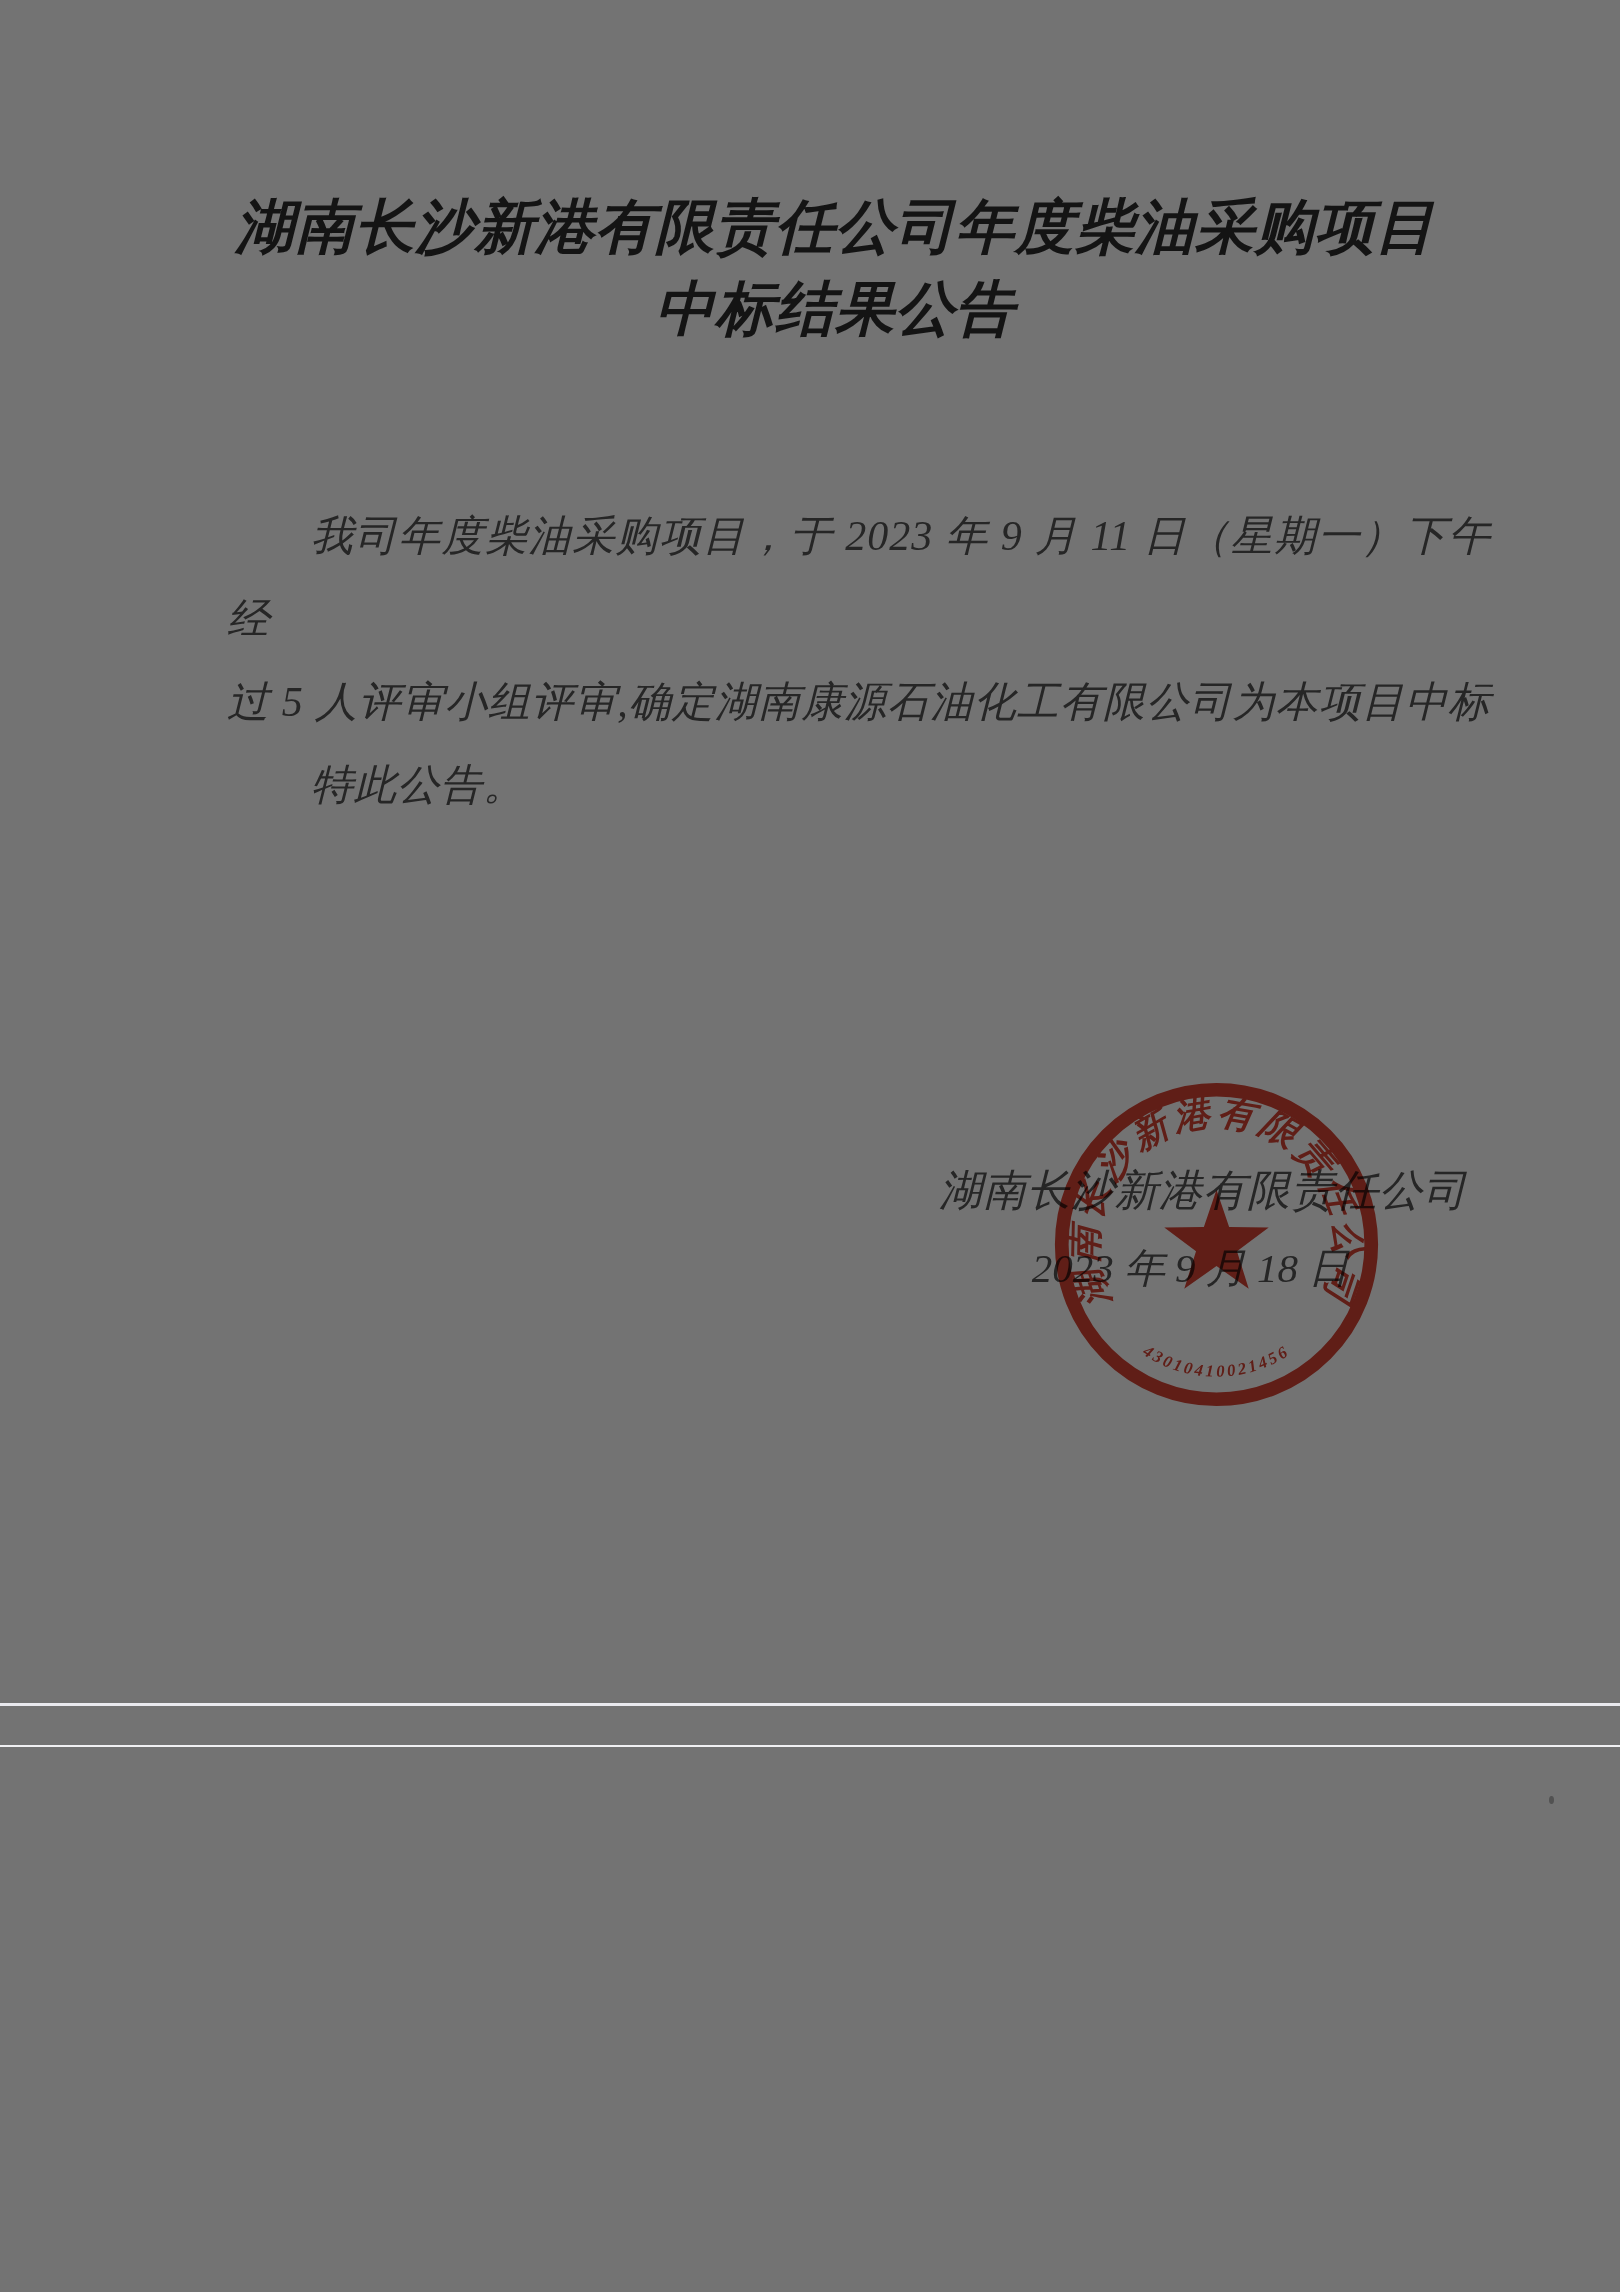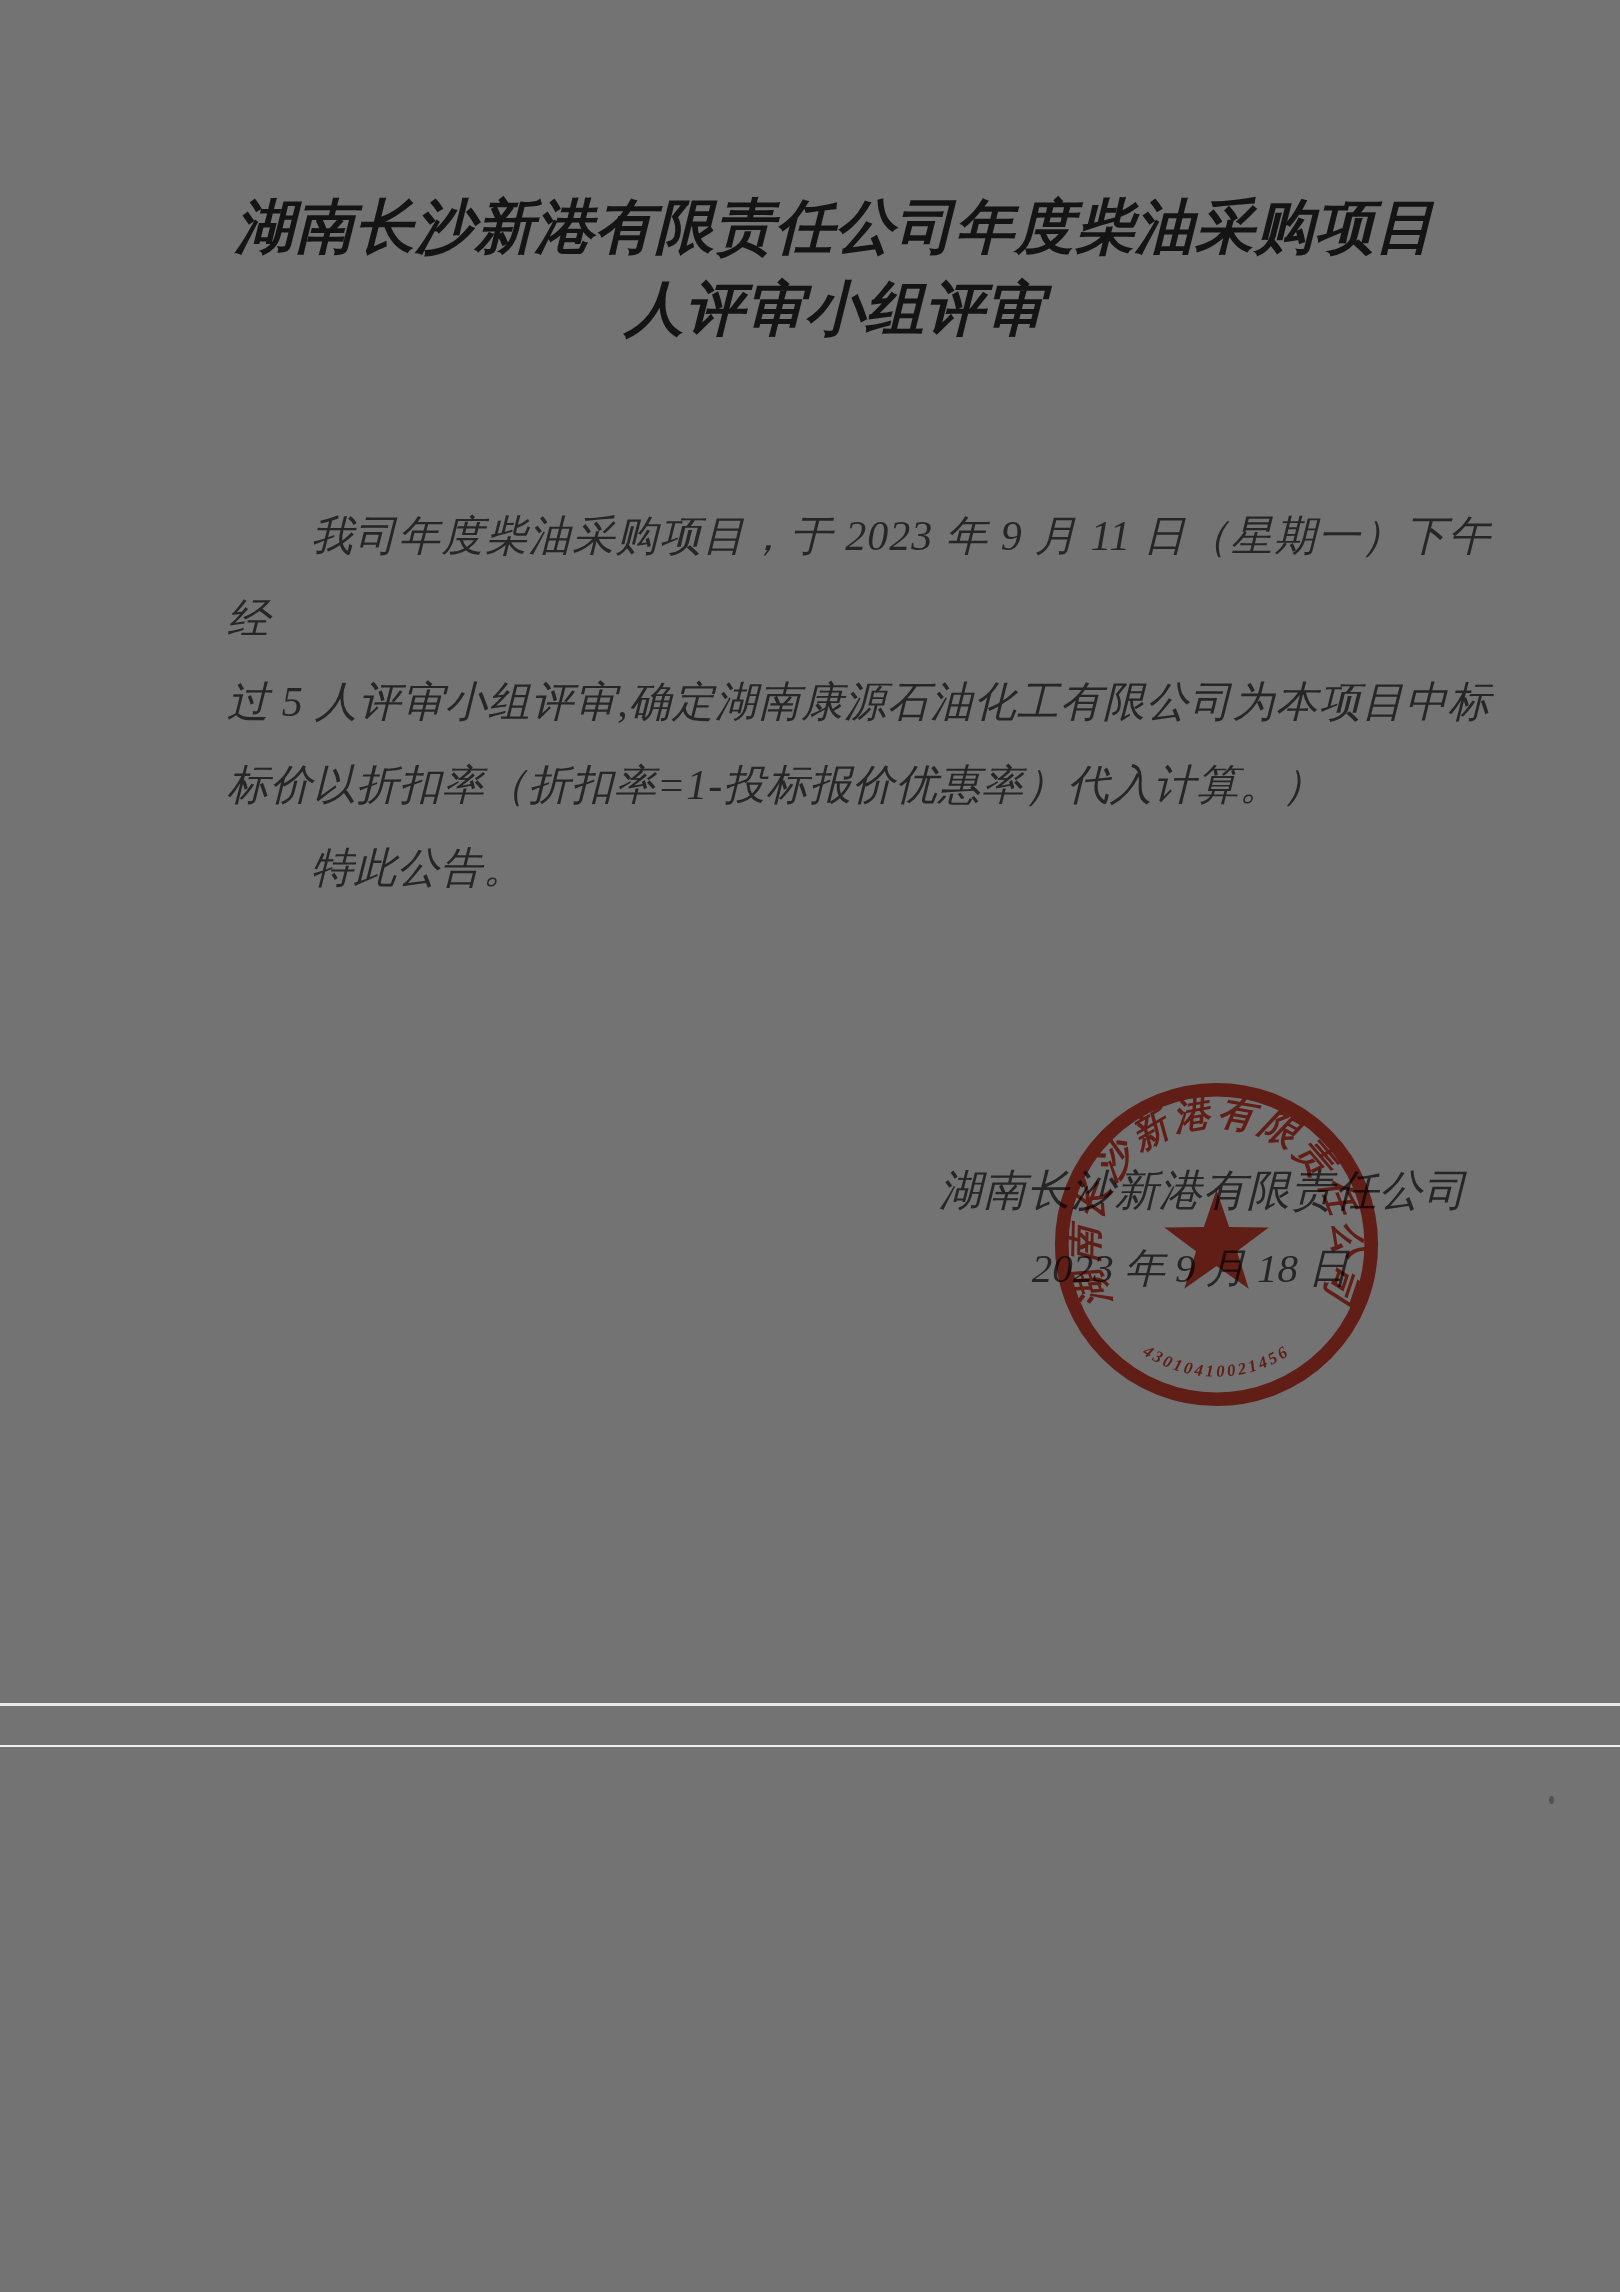--- a/index.html
+++ b/index.html
@@ -93,27 +93,26 @@
     opacity: 0.8;
   }
 </style>
 </head>
 <body>
 
 <div class="page">
 
   <div class="title-block">
     <div>湖南长沙新港有限责任公司年度柴油采购项目</div>
-    <div>人评审小组评审</div>
+    <div>中标结果公告</div>
   </div>
 
   <div class="body-block">
     <div class="body-line fill indent">我司年度柴油采购项目，于 2023 年 9 月 11 日（星期一）下午经</div>
     <div class="body-line fill">过 5 人评审小组评审,确定湖南康源石油化工有限公司为本项目中标</div>
-    <div class="body-line">标价以折扣率（折扣率=1-投标报价优惠率）代入计算。）</div>
     <div class="body-line indent">特此公告。</div>
   </div>
 
   <div class="sig-company">湖南长沙新港有限责任公司</div>
   <div class="sig-date">2023 年 9 月 18 日</div>
 
   <svg class="seal" viewBox="0 0 340 340" xmlns="http://www.w3.org/2000/svg">
     <defs>
       <path id="sealArcTop" d="M 59.4 221.6 A 122 122 0 1 1 280.6 221.6" fill="none"></path>
       <path id="sealArcBottom" d="M 92.6 280.6 A 135 135 0 0 0 247.4 280.6" fill="none"></path>

